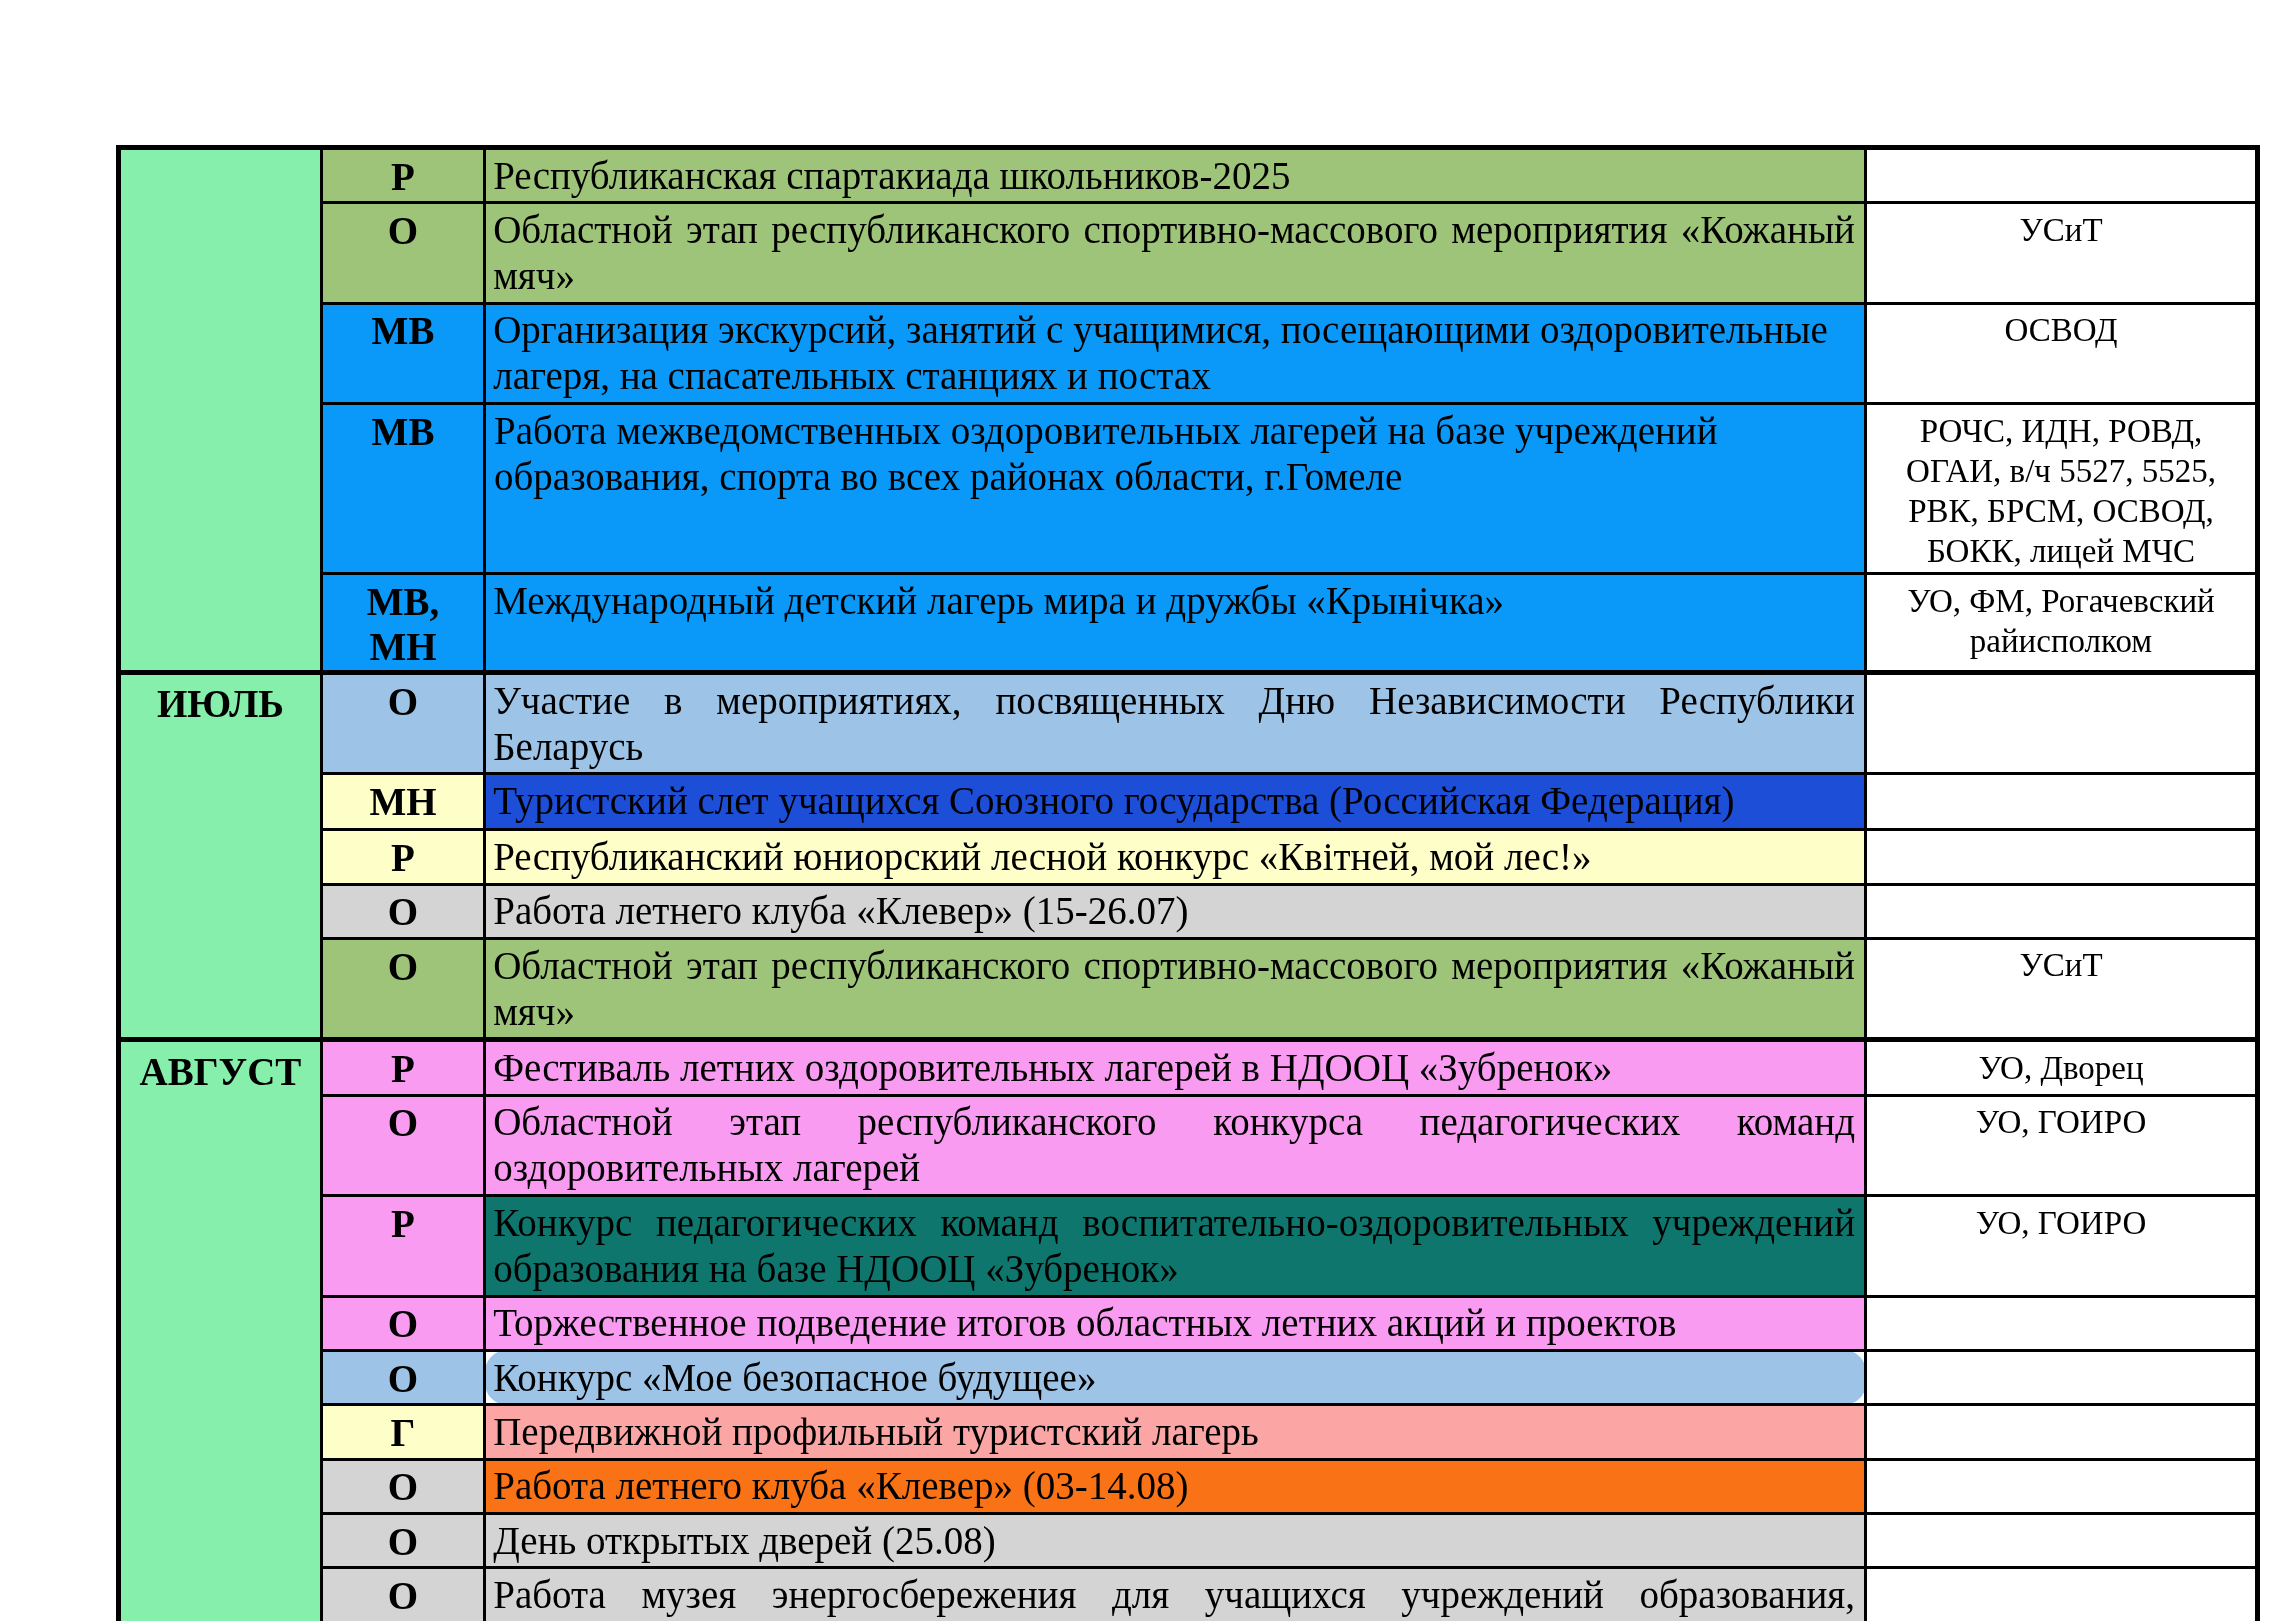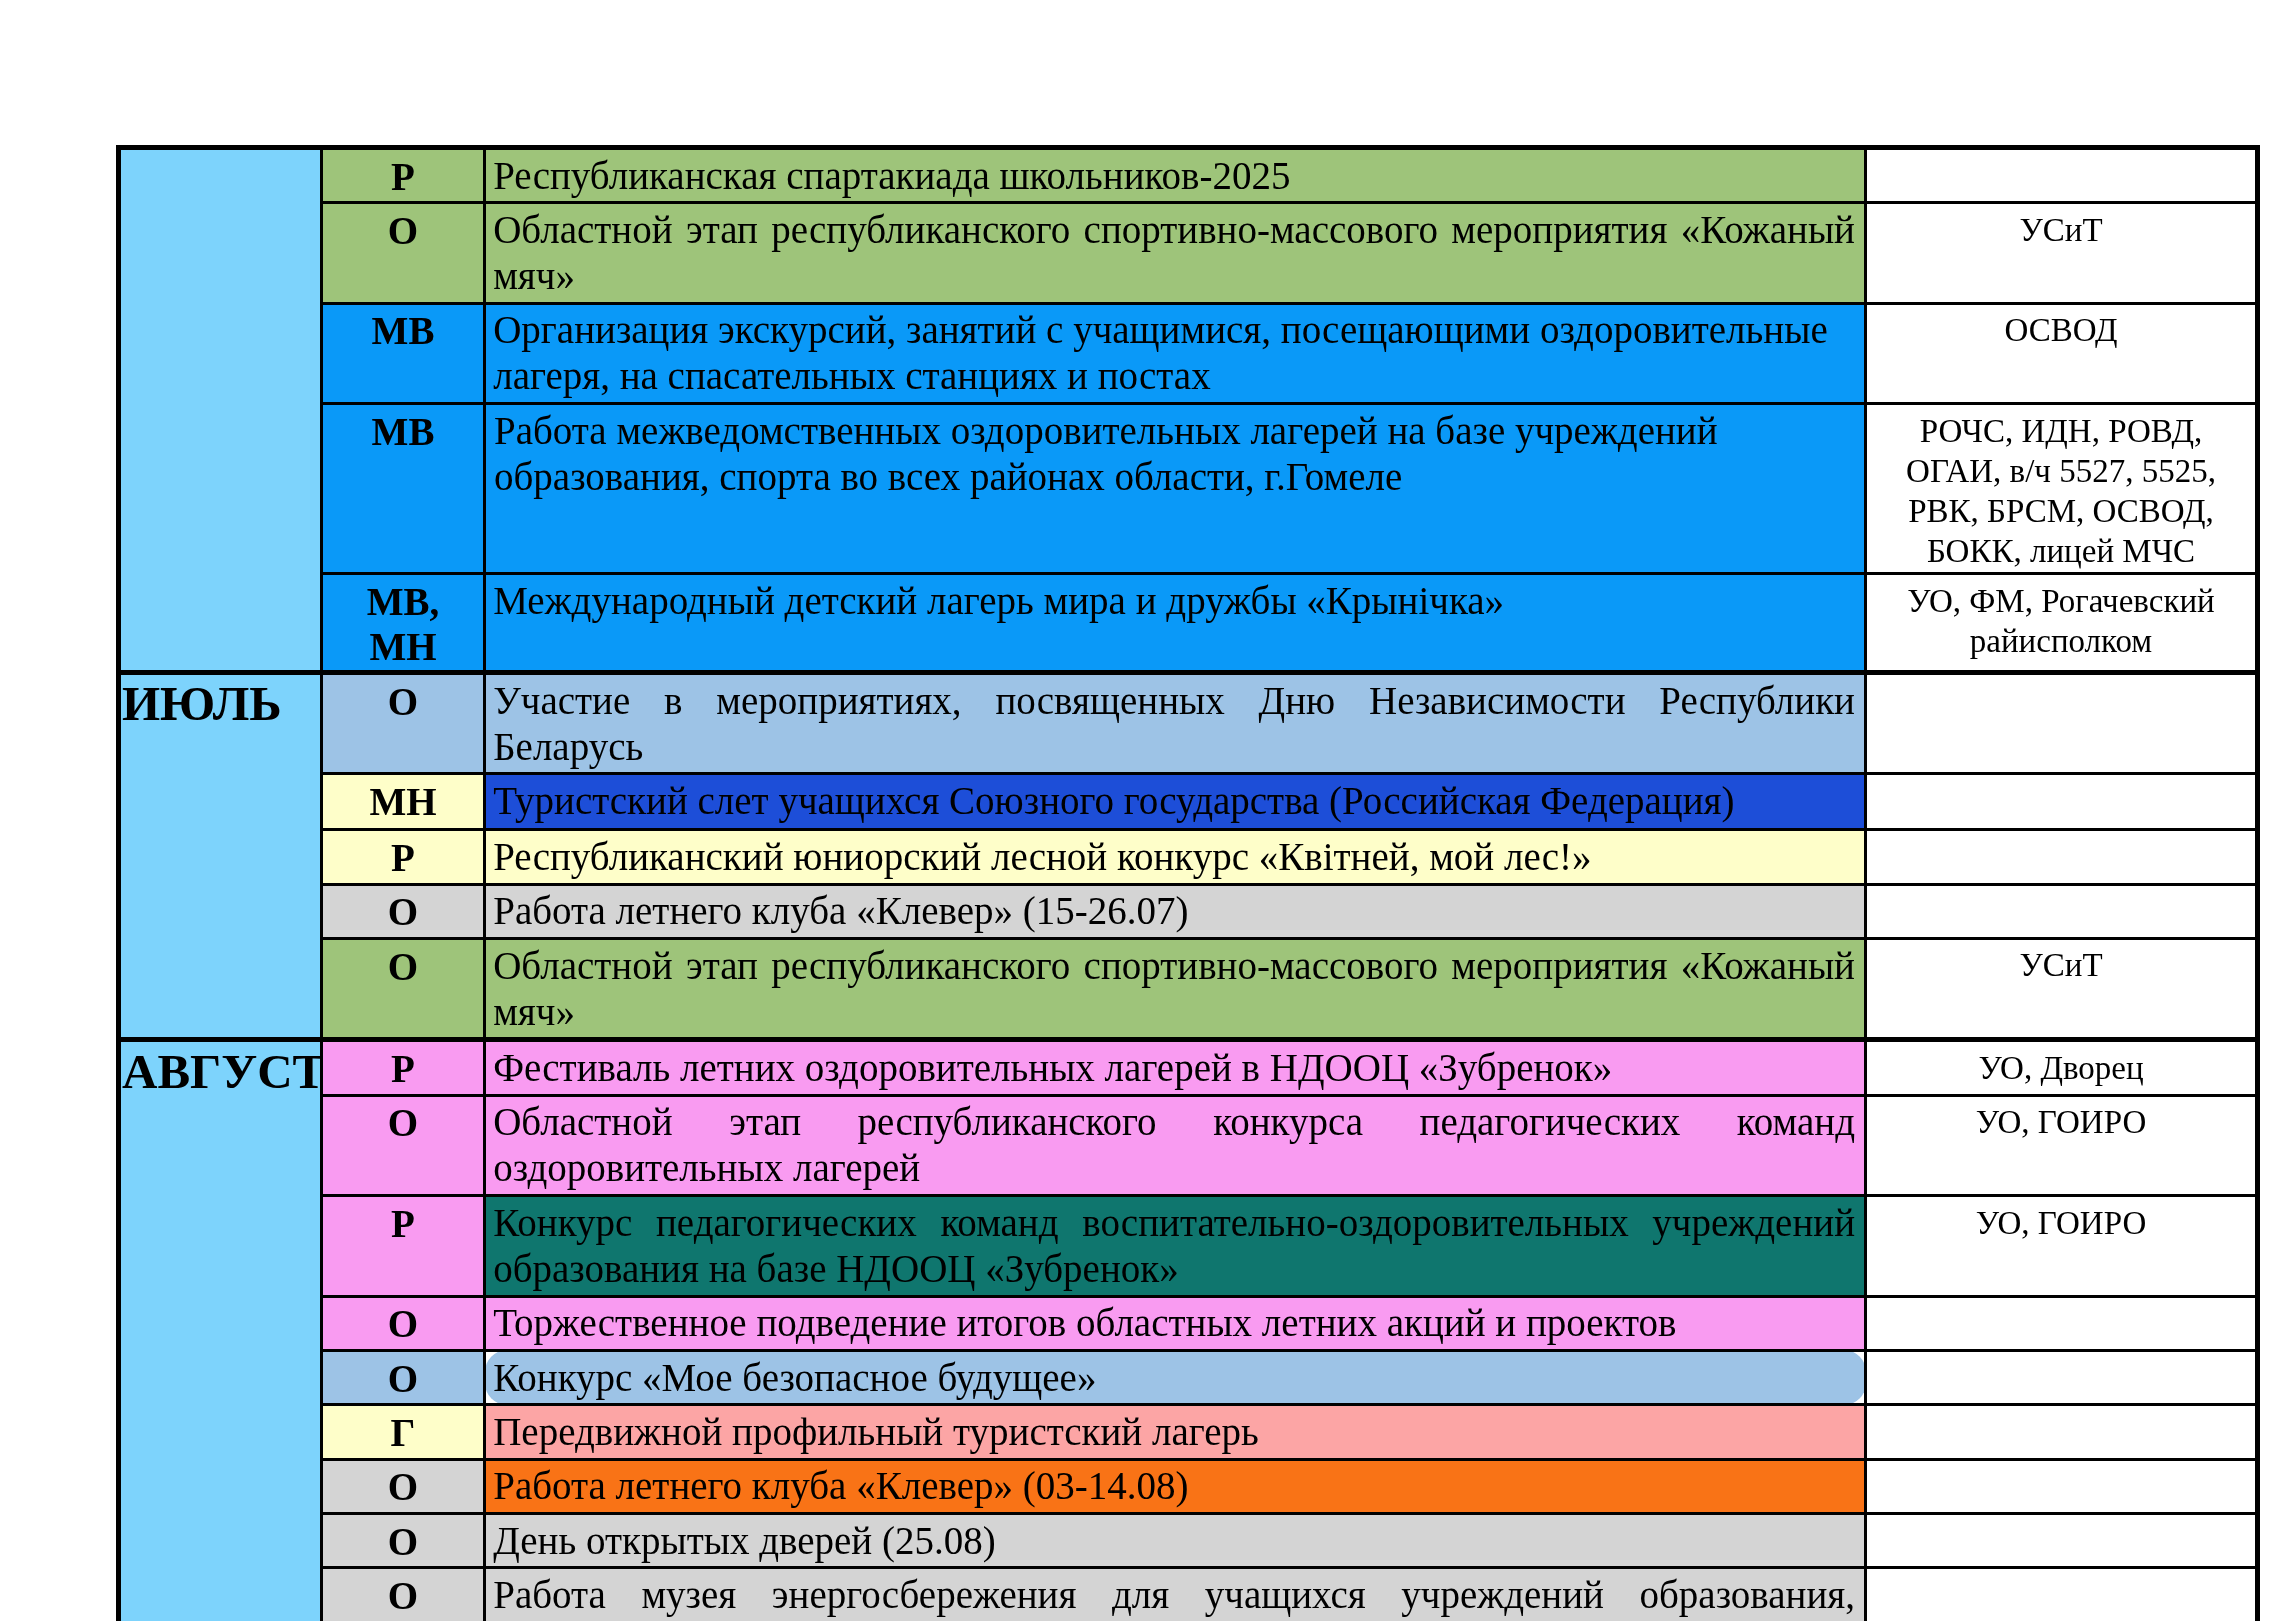--- a/index.html
+++ b/index.html
@@ -16,24 +16,24 @@
     border:5.4px solid #000;
   }
   td{
     border:3.6px solid #000;
     vertical-align:top;
     overflow:hidden;
     box-sizing:border-box;
   }
   tr.section-start td{border-top:5.4px solid #000;}
   td.month-cell{
-    background:#7dd3fc;
-    text-align:left;
+    background:#86efac;
+    text-align:center;
     font-weight:bold;
-    font-size:49px;
+    font-size:39px;
     line-height:47px;
     padding-top:5.4px;
   }
   td.code{
     text-align:center;
     font-weight:bold;
     font-size:39px;
     line-height:45px;
     padding-top:3.6px;
     white-space:pre-line;

